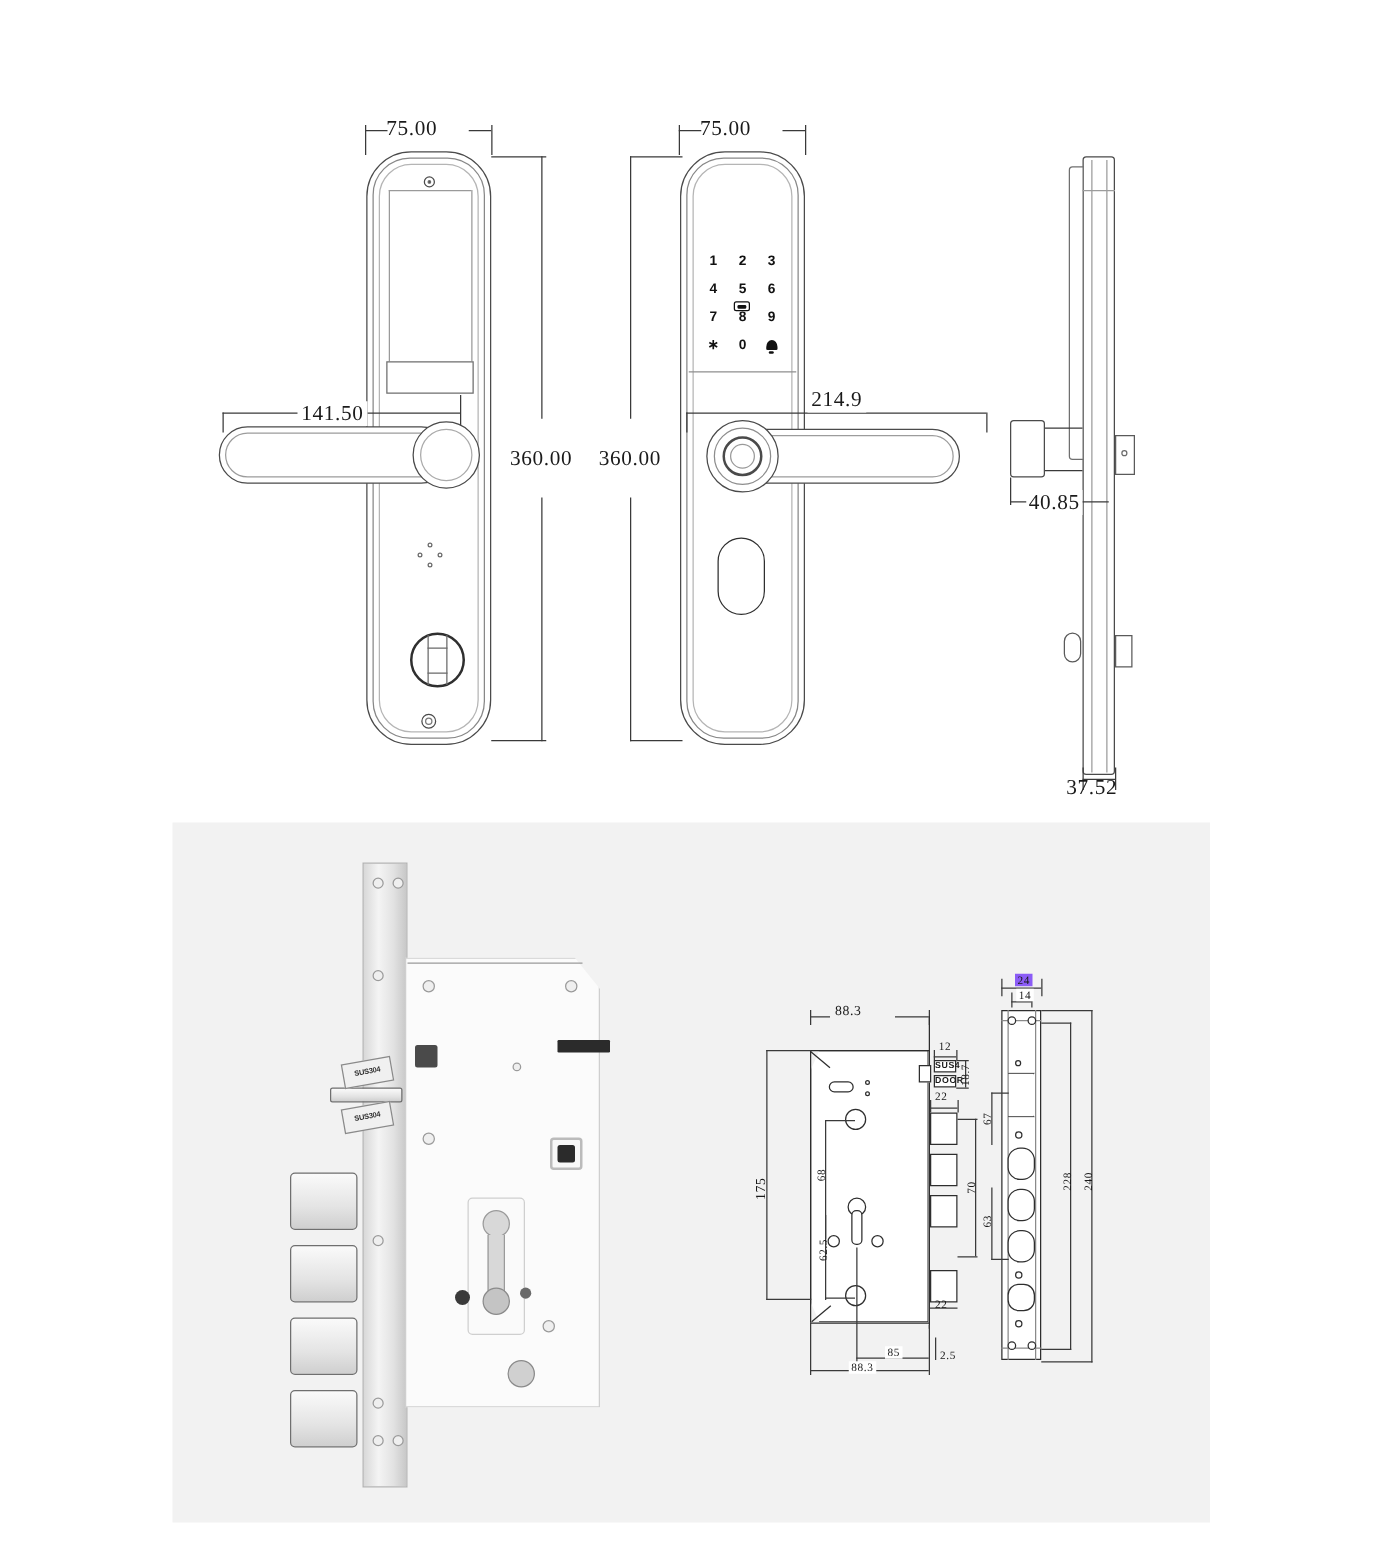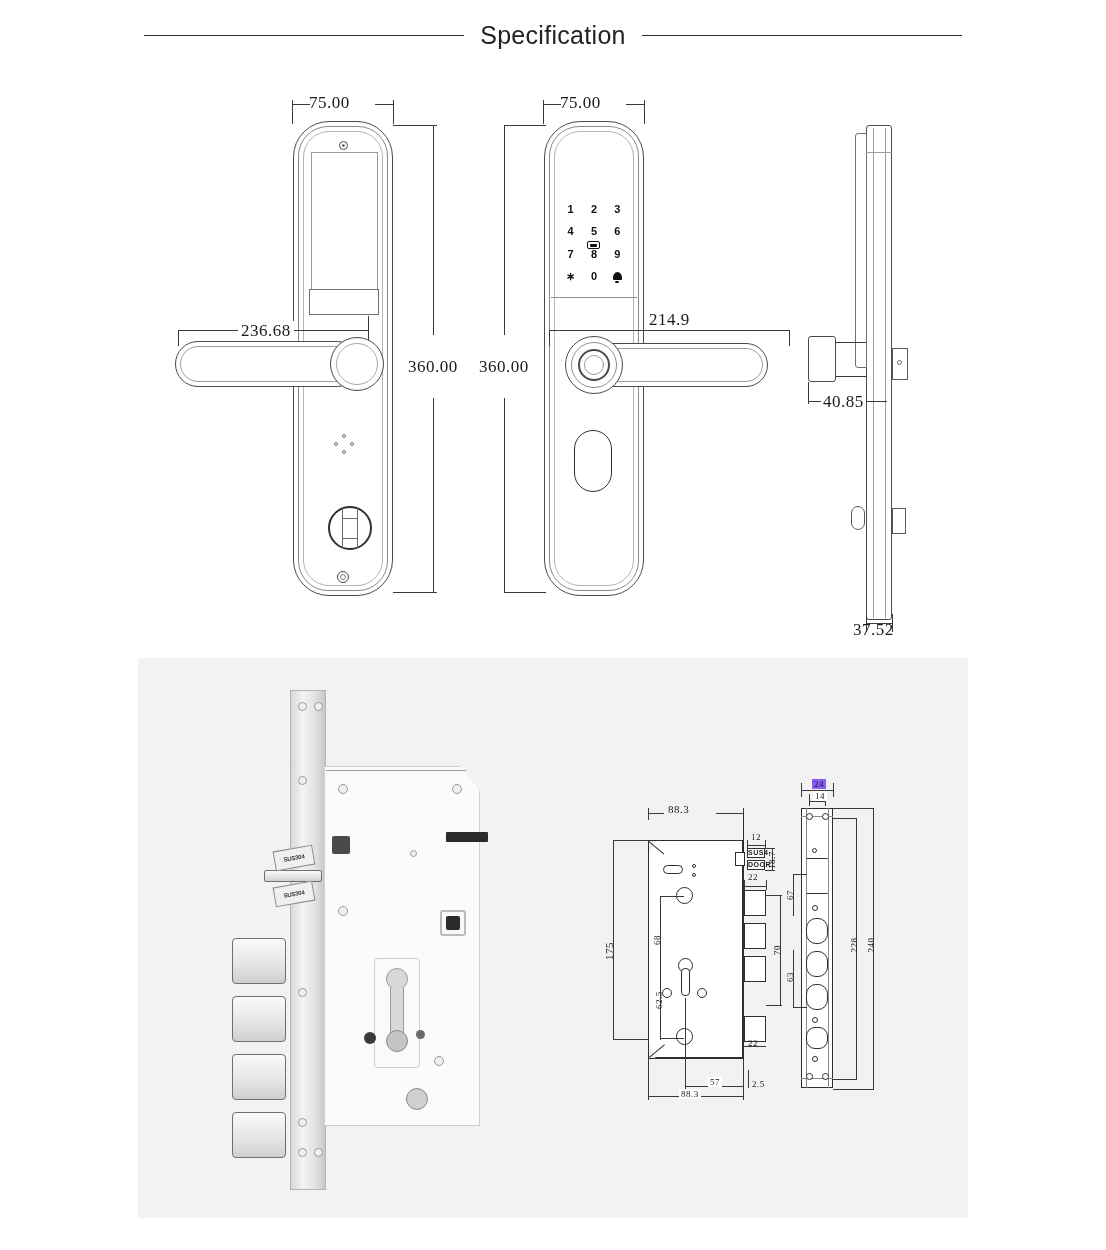--- a/index.html
+++ b/index.html
@@ -202,25 +202,20 @@
     position: absolute;
     border: 1.2px solid #2e2e2e;
     background: #fff;
   }
 </style>
 </head>
 <body>
 
 <div id="page">
 
-  <div class="title-row">
-    <div class="title-rule left"></div>
-    <div class="title-text">Specification</div>
-    <div class="title-rule right"></div>
-  </div>
 
   <div>
 
     <div class="line-v" style="left:292px; top:100px; height:24px;"></div>
     <div class="line-v" style="left:393px; top:100px; height:24px;"></div>
     <div class="line-h" style="left:292px; top:104px; width:18px;"></div>
     <div class="line-h" style="left:375px; top:104px; width:18px;"></div>
     <div class="dim-label dim-big" style="left:309px; top:93px;">75.00</div>
 
     <div class="panel" style="left:293px; top:121px; width:100px; height:475px;"></div>
@@ -232,21 +227,21 @@
 
     <div class="line-h" style="left:311px; top:152px; width:66px; background:#9a9a9a;"></div>
     <div class="line-v" style="left:311px; top:152px; height:140px; background:#9a9a9a;"></div>
     <div class="line-v" style="left:377px; top:152px; height:140px; background:#9a9a9a;"></div>
 
     <div class="tbox" style="left:309px; top:289px; width:70px; height:26px; border-color:#6d6d6d;"></div>
 
     <div class="line-h" style="left:178px; top:330px; width:190px;"></div>
     <div class="line-v" style="left:178px; top:330px; height:16px;"></div>
     <div class="line-v" style="left:368px; top:316px; height:30px;"></div>
-    <div class="dim-label dim-big" style="left:238px; top:321px; background:#fff; padding:0 3px;">236.68</div>
+    <div class="dim-label dim-big" style="left:238px; top:321px; background:#fff; padding:0 3px;">141.50</div>
 
     <div class="handle-shape" style="left:175px; top:341px; width:185px; height:46px; border-radius:23px;"></div>
     <div class="handle-shape" style="left:180px; top:346px; width:175px; height:36px; border-radius:18px; border-color:#9c9c9c;"></div>
     <div class="circle" style="left:330px; top:337px; width:54px; height:54px; border-color:#4a4a4a;"></div>
     <div class="circle" style="left:336px; top:343px; width:42px; height:42px; border-color:#aaa;"></div>
 
     <div class="dot" style="left:334px; top:442px; width:4px; height:4px;"></div>
     <div class="dot" style="left:342px; top:434px; width:4px; height:4px;"></div>
     <div class="dot" style="left:350px; top:442px; width:4px; height:4px;"></div>
     <div class="dot" style="left:342px; top:450px; width:4px; height:4px;"></div>
@@ -466,21 +461,21 @@
     <div class="line-h" style="left:660px; top:1038px; width:24px;"></div>
     <div class="dim-label dim-sm vert" style="left:650px; top:995px;">62.5</div>
 
     <div class="line-v" style="left:613px; top:840px; height:200px;"></div>
     <div class="line-h" style="left:613px; top:840px; width:36px;"></div>
     <div class="line-h" style="left:613px; top:1039px; width:36px;"></div>
     <div class="dim-label dim-mid vert" style="left:600px; top:945px;">175</div>
 
     <div class="line-h" style="left:685px; top:1086px; width:58px;"></div>
     <div class="line-v" style="left:685px; top:998px; height:92px;"></div>
-    <div class="dim-label dim-sm" style="left:708px; top:1077px; background:#fff; padding:0 2px;">57</div>
+    <div class="dim-label dim-sm" style="left:708px; top:1077px; background:#fff; padding:0 2px;">85</div>
 
     <div class="line-v" style="left:748px; top:1070px; height:18px;"></div>
     <div class="dim-label dim-sm" style="left:752px; top:1079px;">2.5</div>
 
     <div class="line-h" style="left:648px; top:1096px; width:95px;"></div>
     <div class="line-v" style="left:648px; top:1058px; height:42px;"></div>
     <div class="line-v" style="left:743px; top:1060px; height:40px;"></div>
     <div class="dim-label dim-sm" style="left:679px; top:1089px; background:#fff; padding:0 2px;">88.3</div>
   </div>
 

